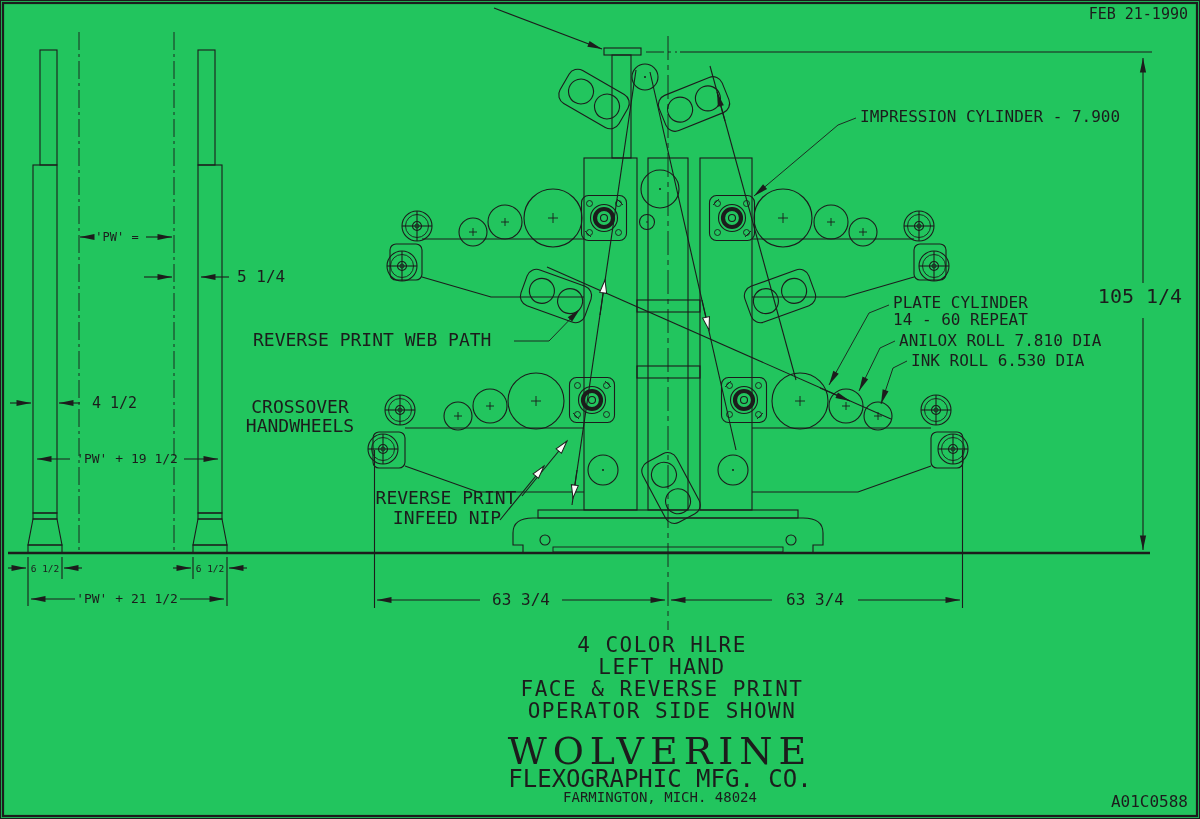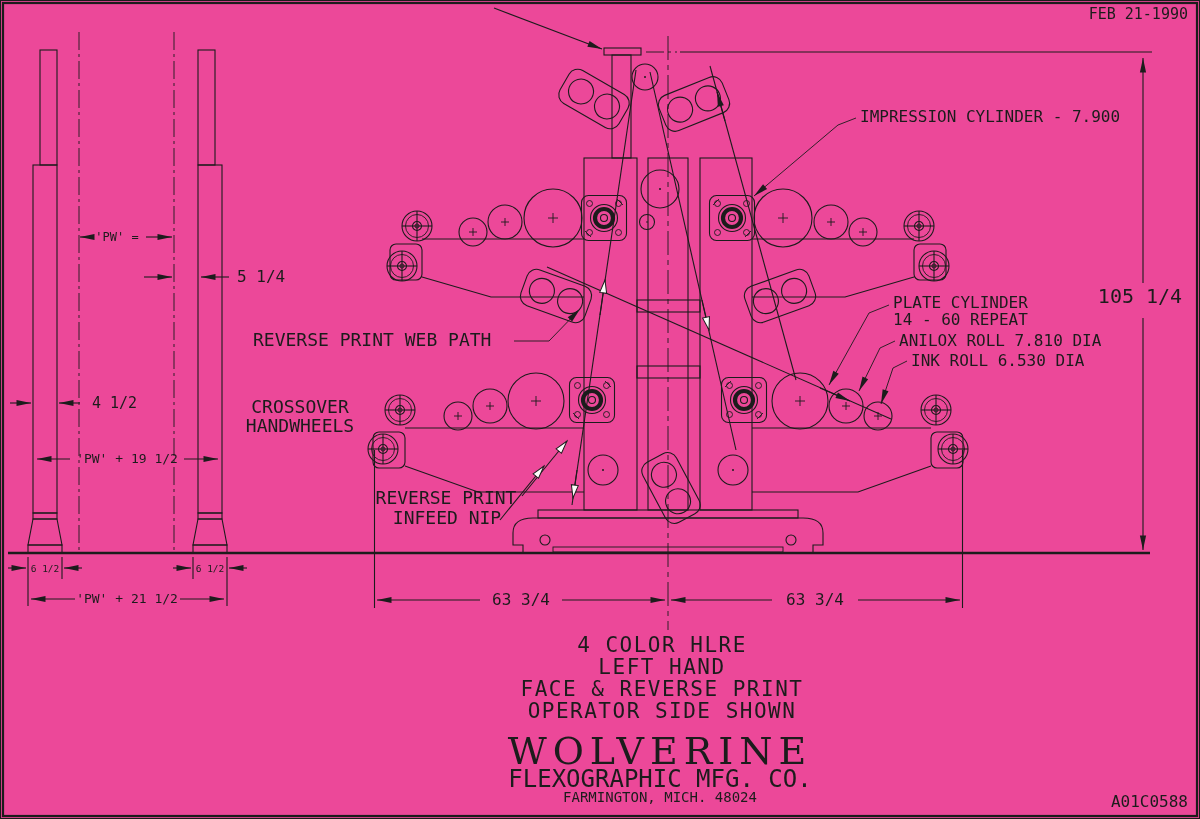--- a/index.html
+++ b/index.html
@@ -1,16 +1,16 @@
 <!DOCTYPE html>
 <html><head>
 <meta charset="utf-8">
 <style>
   html,body{margin:0;padding:0;background:#fcfcfa;}
-  .sheet{position:relative;width:1200px;height:819px;background:#ec4899;overflow:hidden;}
+  .sheet{position:relative;width:1200px;height:819px;background:#22c55e;overflow:hidden;}
   svg *{fill:none;stroke:#1c1c1c;stroke-width:1.1;}
   svg text{stroke:none !important;fill:#1c1c1c;font-family:"DejaVu Sans Mono",monospace;}
   .dot{fill:#1c1c1c;stroke:none;}
   .thick{stroke-width:2.4;}
   .b2{stroke-width:2.2;}
   .thin{stroke-width:0.9;}
   .ring{stroke-width:4.2;}
   .cl{stroke-dasharray:18 4 3 4;stroke-width:0.9;}
   .mdash{stroke-dasharray:24 5 5 5;stroke-width:0.9;}
   .f9{font-size:9.5px;}

